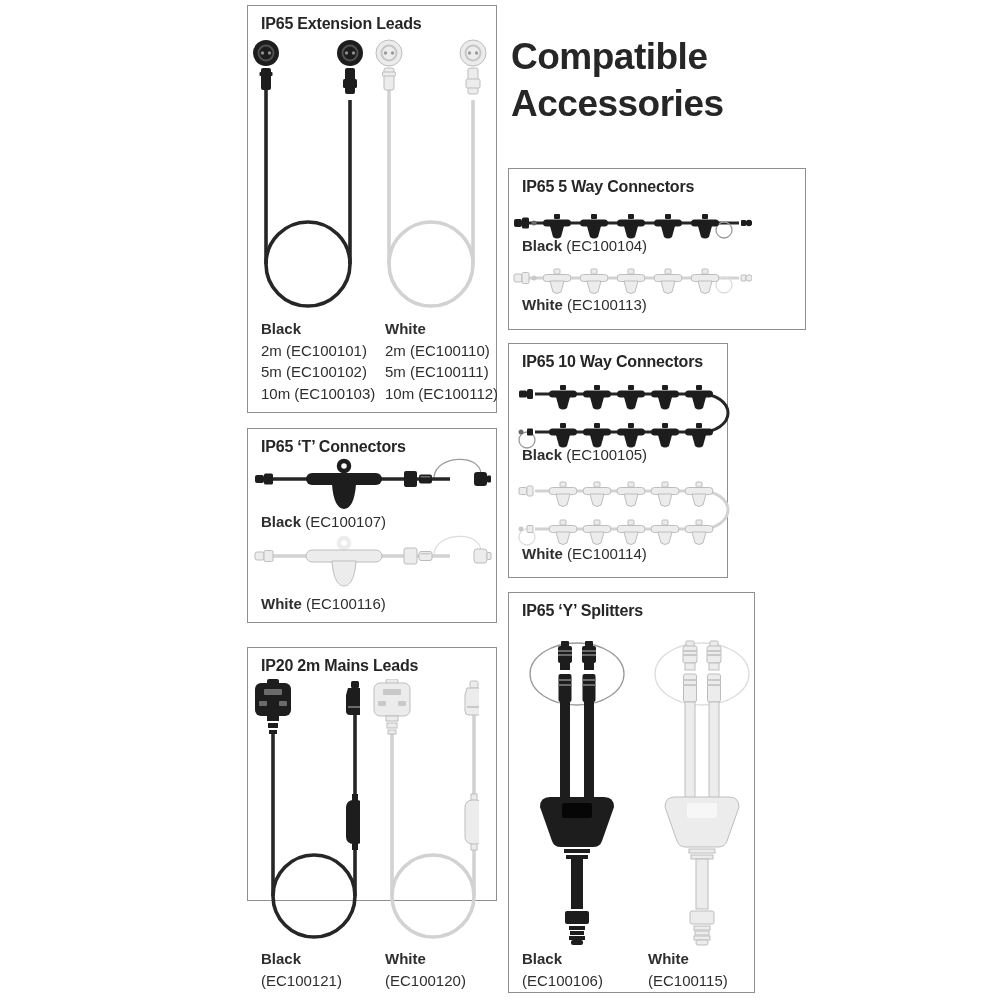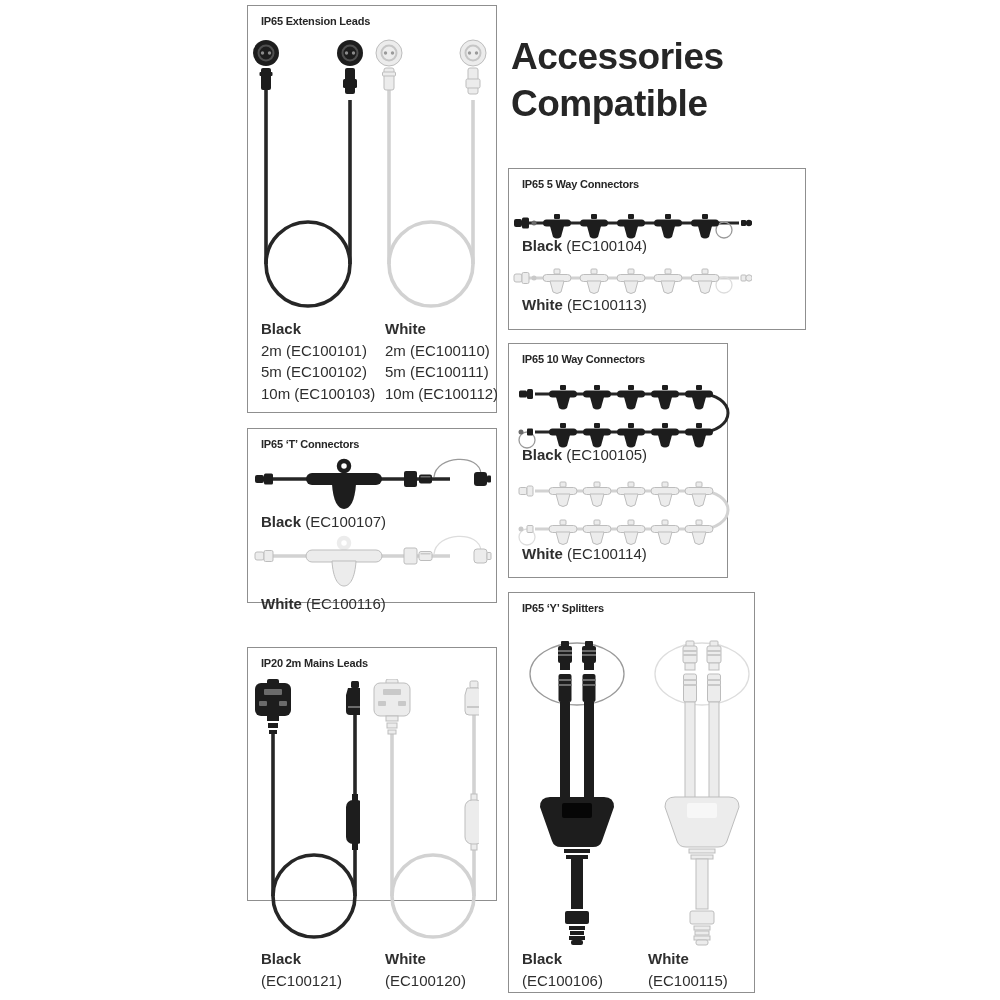--- a/index.html
+++ b/index.html
@@ -1,19 +1,19 @@
 <!DOCTYPE html>
 <html><head>
 <meta charset="utf-8">
 <style>
   html,body{margin:0;padding:0;background:#fff;}
   .stage{position:relative;width:1000px;height:1000px;background:#ffffff;overflow:hidden;
          font-family:"Liberation Sans", sans-serif;color:#2b2b2b;}
   .panel{position:absolute;border:1px solid #8f8f8f;background:#fff;box-sizing:border-box;}
-  .panel-title{position:absolute;left:13px;top:9px;font-size:11px;font-weight:bold;
+  .panel-title{position:absolute;left:13px;top:9px;font-size:16px;font-weight:bold;
                letter-spacing:-0.2px;color:#262626;white-space:nowrap;}
   .heading{position:absolute;left:511px;top:33px;font-size:37px;font-weight:bold;
            line-height:47px;letter-spacing:-0.5px;color:#262626;}
   .plabel{font-size:15px;line-height:21.5px;color:#2e2e2e;white-space:nowrap;}
   .bold{font-weight:bold;}
   .lblline{position:absolute;font-size:15px;color:#2e2e2e;white-space:nowrap;}
   .col{position:absolute;}
   .gfx{position:absolute;}
 
   
@@ -156,22 +156,22 @@
         <path class="body" d="M100,9 L114,9 L116,16 L116,32 Q116,36 112,36 L102,36 Q98,36 98,32 L98,16 Z"></path>
         <rect class="detail" x="100" y="27" width="14" height="2"></rect>
         <rect class="body" x="104" y="115" width="6" height="9"></rect>
         <rect class="body" x="104" y="162" width="6" height="9"></rect>
         <rect class="body" x="98" y="121" width="18" height="44" rx="7"></rect>
       </g>
     </defs>
   </svg>
 
   <div class="heading">
+    <div>Compatible</div>
     <div>Accessories</div>
-    <div>Compatible</div>
   </div>
 
   <div class="panel" style="left:247px;top:5px;width:250px;height:408px">
     <div class="panel-title">IP65 Extension Leads</div>
     <svg class="gfx ink" style="left:4px;top:32px" width="112" height="270" viewBox="0 0 112 270">
         <use href="#g-ext-lead"></use>
       </svg>
     <svg class="gfx pale" style="left:127px;top:32px" width="112" height="270" viewBox="0 0 112 270">
         <use href="#g-ext-lead"></use>
       </svg>
@@ -182,21 +182,21 @@
       <div class="plabel">10m (EC100103)</div>
     </div>
     <div class="col" style="left:137px;top:312px">
       <div class="plabel bold">White</div>
       <div class="plabel">2m (EC100110)</div>
       <div class="plabel">5m (EC100111)</div>
       <div class="plabel">10m (EC100112)</div>
     </div>
   </div>
 
-  <div class="panel" style="left:247px;top:428px;width:250px;height:175px">
+  <div class="panel" style="left:247px;top:428px;width:250px;height:195px">
     <div class="panel-title">IP65 ‘T’ Connectors</div>
     <svg class="gfx ink" style="left:6px;top:24px" width="238" height="66" viewBox="0 0 238 66">
         <use href="#g-t-conn"></use>
       </svg>
     <div class="lblline" style="left:13px;top:84px">
       <span class="bold">Black</span>
       <span>(EC100107)</span>
     </div>
     <svg class="gfx pale" style="left:6px;top:101px" width="238" height="66" viewBox="0 0 238 66">
         <use href="#g-t-conn"></use>

